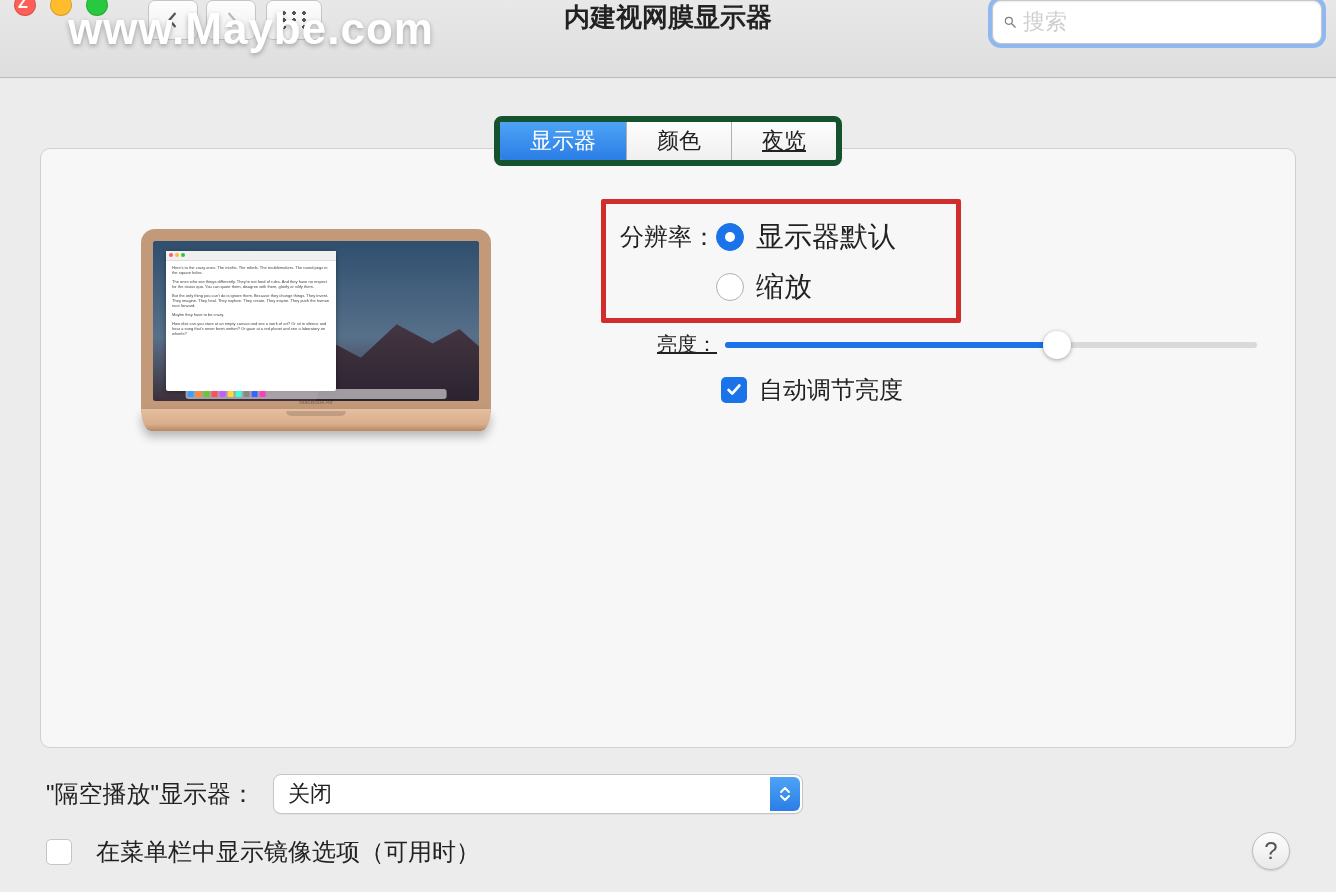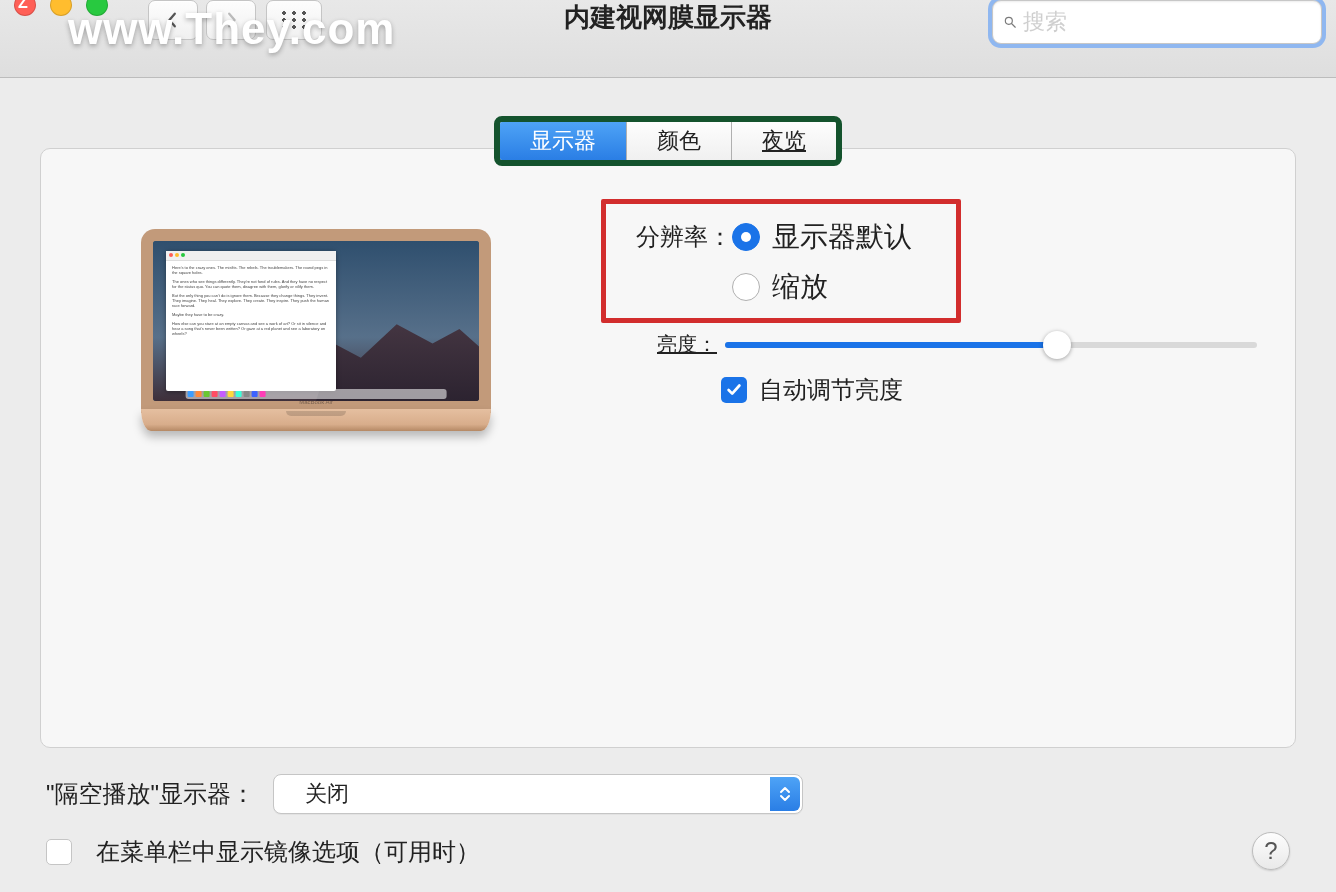--- a/index.html
+++ b/index.html
@@ -182,21 +182,21 @@
 }
 .base::before{content:"";position:absolute;left:50%;top:2px;transform:translateX(-50%);
   width:60px;height:5px;background:rgba(0,0,0,.15);border-radius:0 0 6px 6px;}
 .lap-label{ text-align:center; font-size:6px; color:#7a6250; margin-top:-14px; margin-bottom:4px; }
 
 
 .settings { flex:1; padding-left: 40px; }
 .hi-box {
   border: 5px solid #d22d2d;
   border-radius: 2px;
-  padding: 14px 16px 12px;
+  padding: 14px 0 12px;
   width: 360px;
   margin-bottom: 8px;
 }
 .row { display:flex; align-items:center; margin-bottom: 12px; }
 .row.last{margin-bottom:0;}
 .label { width: 110px; text-align:right; font-size:24px; }
 .label.wide { width: 100px; }
 .radio {
   width: 28px; height: 28px; border-radius:50%;
   border:1px solid #b0b0b0; background:#fff;
@@ -236,21 +236,21 @@
 
 
 .bottom {
   padding: 26px 46px 0;
 }
 .airplay-row { display:flex; align-items:center; gap: 18px; margin-bottom: 22px; }
 .airplay-label { font-size: 24px; }
 .select {
   width: 530px; height: 40px;
   background:#fff; border:1px solid #c5c5c5; border-radius:8px;
-  display:flex; align-items:center; padding:0 31px;
+  display:flex; align-items:center; padding:0 14px;
   position:relative; cursor:pointer;
   box-shadow: 0 1px 0 rgba(0,0,0,.04);
 }
 .select-value{ font-size: 22px; }
 .select-arrows{
   position:absolute; right:2px; top:2px; bottom:2px; width:30px;
   background: linear-gradient(#4ea3f6,#2a7ee5);
   border-radius: 0 6px 6px 0;
   display:flex; flex-direction:column; align-items:center; justify-content:center;
   color:#fff;
@@ -301,21 +301,21 @@
   <div class="title">内建视网膜显示器</div>
   <div class="search">
     <svg viewBox="0 0 24 24">
         <circle cx="10" cy="10" r="6" fill="none" stroke="currentColor" stroke-width="2"></circle>
         <line x1="15" y1="15" x2="21" y2="21" stroke="currentColor" stroke-width="2" stroke-linecap="round"></line>
       </svg>
     <input type="text" placeholder="搜索" style="">
   </div>
 </div>
 
-<div class="watermark">www.They.com</div>
+<div class="watermark">www.Maybe.com</div>
 
 <div class="tabs">
   <div class="tab active">显示器</div>
   <div class="tab">颜色</div>
   <div class="tab">夜览</div>
 </div>
 
 <div class="panel">
   <div class="content">
     <div class="laptop-wrap">

